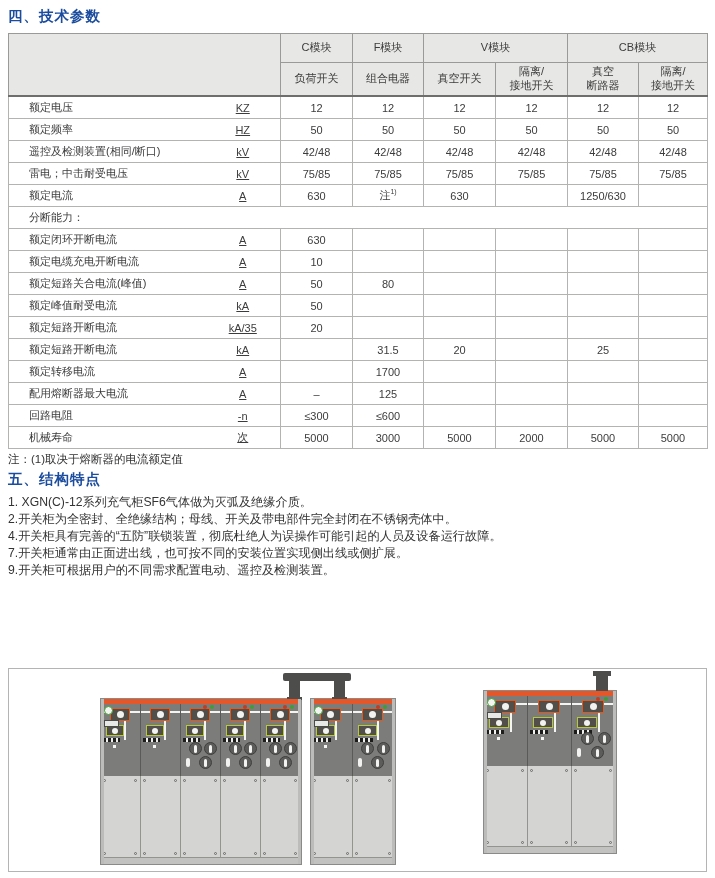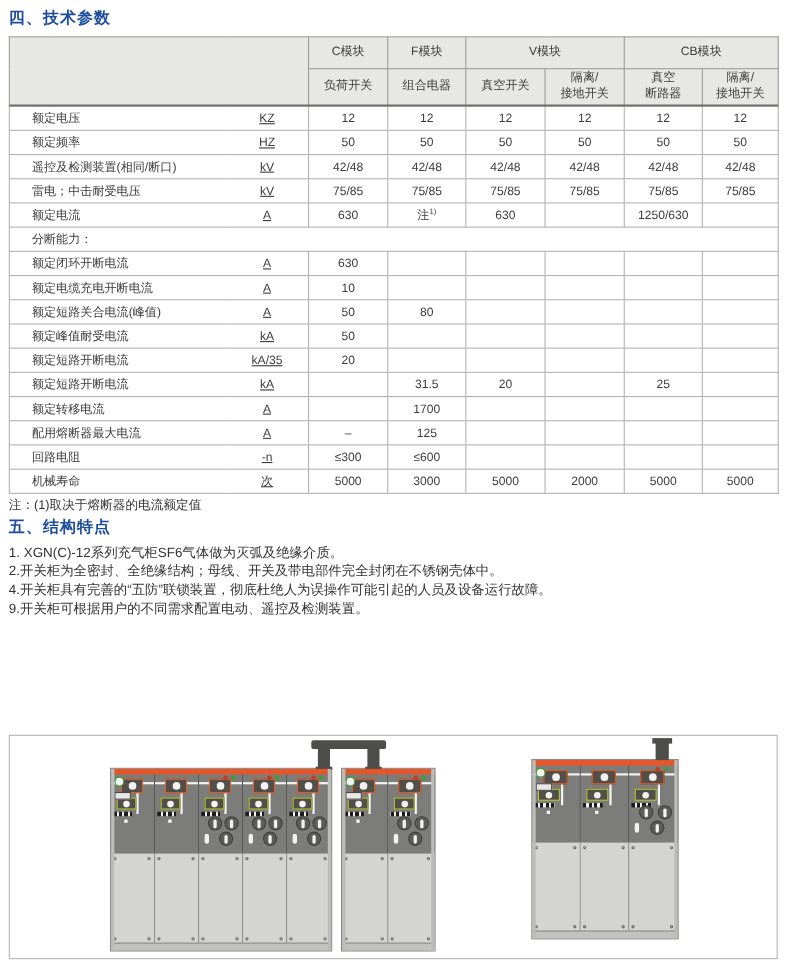--- a/index.html
+++ b/index.html
@@ -228,20 +228,21 @@
   </table>
 
   <div class="tnote">注：(1)取决于熔断器的电流额定值</div>
 
   <h2 id="title5" class="sec-title">五、结构特点</h2>
 
   <div class="features" id="features">
       <div>1. XGN(C)-12系列充气柜SF6气体做为灭弧及绝缘介质。</div>
       <div>2.开关柜为全密封、全绝缘结构；母线、开关及带电部件完全封闭在不锈钢壳体中。</div>
       <div>4.开关柜具有完善的“五防”联锁装置，彻底杜绝人为误操作可能引起的人员及设备运行故障。</div>
+      <div>7.开关柜通常由正面进出线，也可按不同的安装位置实现侧出线或侧扩展。</div>
       <div>9.开关柜可根据用户的不同需求配置电动、遥控及检测装置。</div>
     </div>
 
   <div class="figure" id="figure">
       <div style="left: 92px; top: 30px; width: 200px; height: 165px; outline: rgb(138, 138, 136) solid 1px; background: rgb(124, 124, 122);">
         <div style="left: 0px; top: 0px; width: 3px; height: 165px; background: rgb(188, 188, 186); z-index: 5;"></div>
         <div style="right: 0px; top: 0px; width: 3px; height: 165px; background: rgb(188, 188, 186); z-index: 5;"></div>
         <div style="left: 0px; top: 0px; width: 200px; height: 5px; background: rgb(228, 87, 42); z-index: 4;"></div>
         <div style="left: 0px; top: 158px; width: 200px; height: 7px; background: rgb(194, 194, 192); border-top: 1px solid rgb(147, 147, 143); z-index: 4;"></div>
         <div style="left: 0px; top: 5px; width: 40px; height: 72px; background: rgb(124, 124, 122); border-right: 1px solid rgb(90, 90, 88);">

